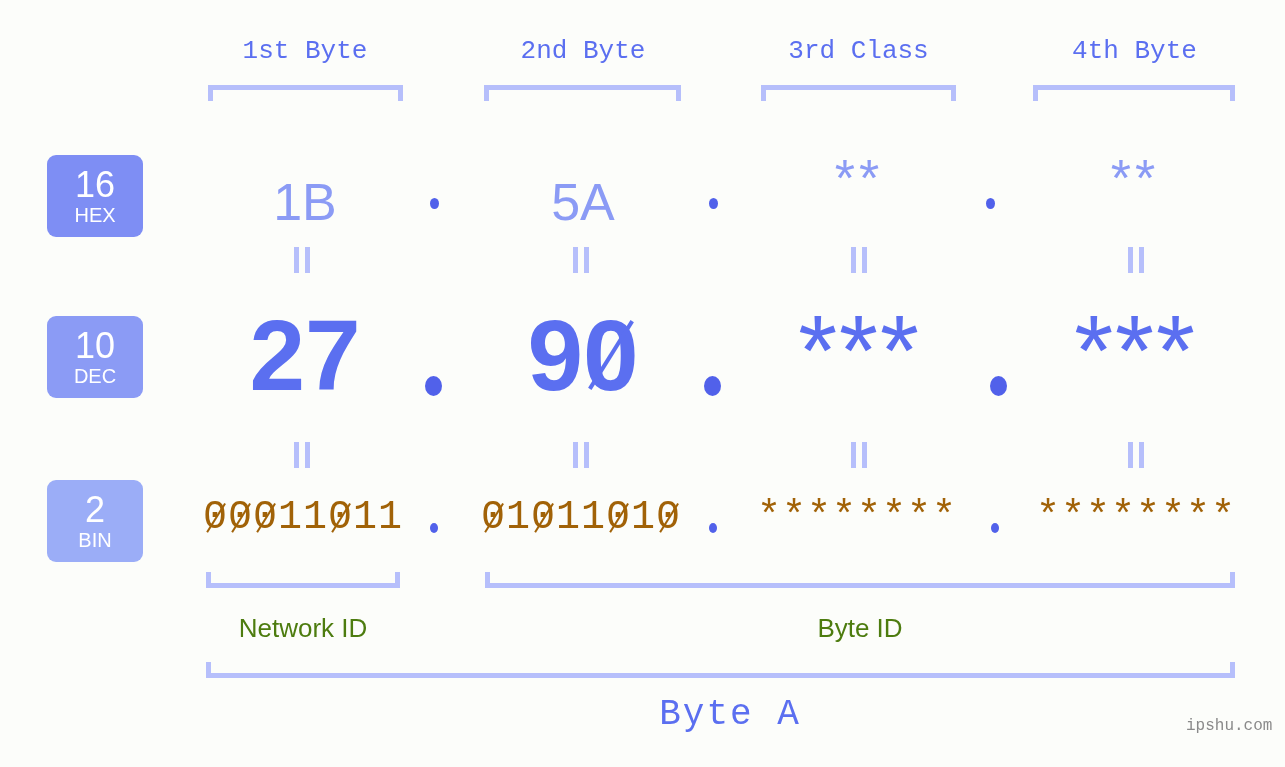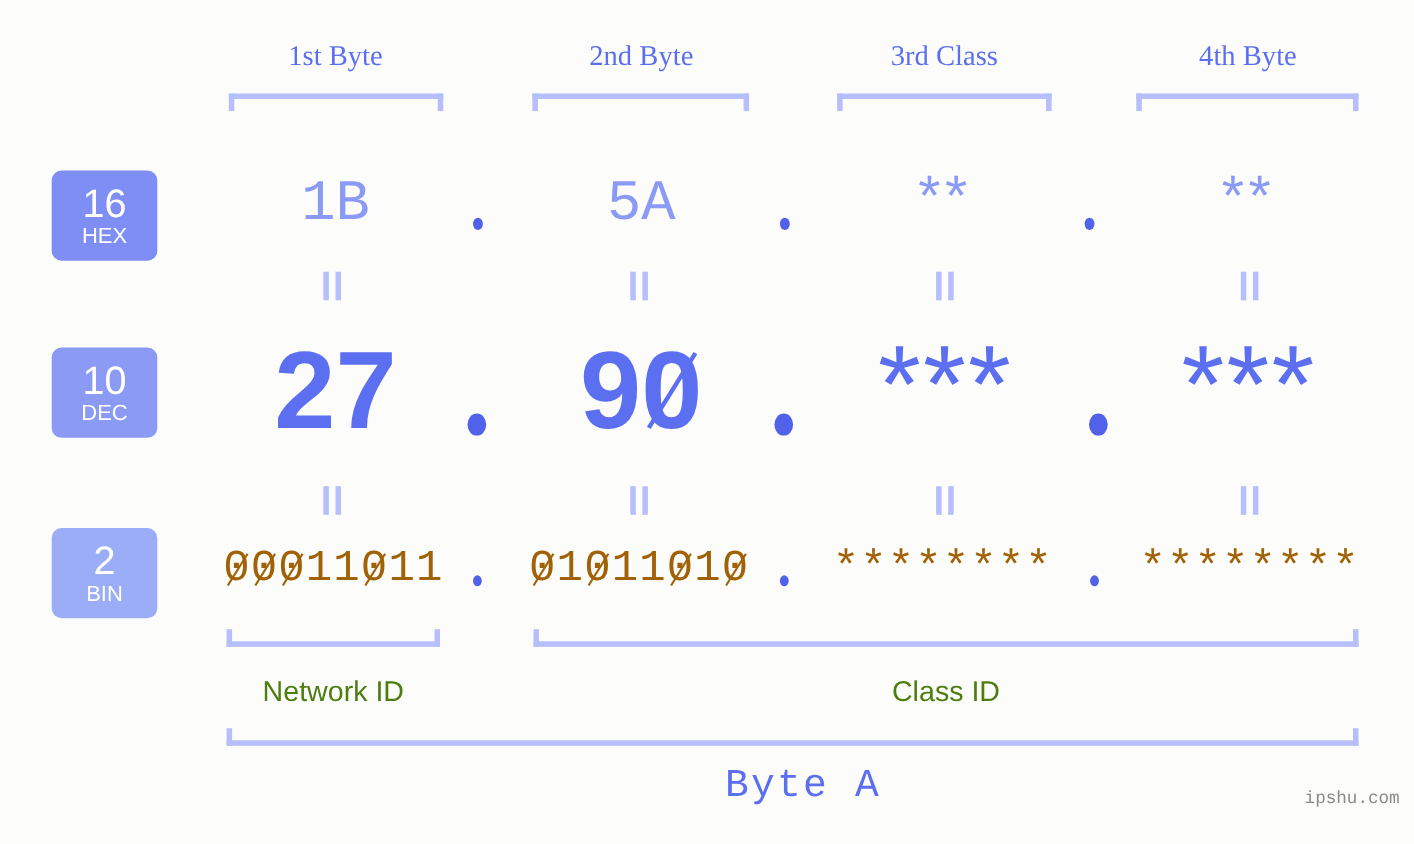--- a/index.html
+++ b/index.html
@@ -15,21 +15,21 @@
   }
   #stage {
     position: relative;
     width: 1285px;
     height: 767px;
   }
 
   
   .byte-label {
     position: absolute;
-    font-family: Liberation Serif, serif;
+    font-family: Liberation Mono, monospace;
     font-size: 26px;
     color: #5b6ff0;
     text-align: center;
     white-space: nowrap;
   }
 
   
   .bracket {
     position: absolute;
     box-sizing: border-box;
@@ -75,24 +75,25 @@
 
   
   .cell {
     position: absolute;
     text-align: center;
     white-space: nowrap;
     line-height: 1;
   }
 
   .hex-val {
-    font-family: Liberation Mono, monospace;
+    font-family: Liberation Sans, sans-serif;
     font-size: 52px;
     color: #8b9bf5;
     font-weight: 400;
+    margin-top: 16px;
   }
   .hex-star {
     font-family: "Liberation Sans", sans-serif;
     font-size: 52px;
     color: #8b9bf5;
     letter-spacing: 4px;
   }
 
   .dec-val {
     font-family: "Liberation Sans", sans-serif;
@@ -271,21 +272,21 @@
   <div class="cell bin-val" style="left:1036px; top:498px; width:200px;">********</div>
 
   <div class="dot" style="left:430px; top:523px; width:8px; height:10px;"></div>
   <div class="dot" style="left:709px; top:523px; width:8px; height:10px;"></div>
   <div class="dot" style="left:991px; top:523px; width:8px; height:10px;"></div>
 
   <div class="bracket-up" style="left:206px; top:572px; width:194px;"></div>
   <div class="bracket-up" style="left:485px; top:572px; width:750px;"></div>
 
   <div class="id-label" style="left:203px; top:613px; width:200px;">Network ID</div>
-  <div class="id-label" style="left:760px; top:613px; width:200px;">Class ID</div>
+  <div class="id-label" style="left:760px; top:613px; width:200px;">Byte ID</div>
 
   <div class="bracket-up" style="left:206px; top:662px; width:1029px;"></div>
 
   <div class="class-label" style="left:580px; top:694px; width:300px;">Byte A</div>
 
   <div class="watermark" style="left:1186px; top:717px;">ipshu.com</div>
 
 </div>
 
 </body></html>

